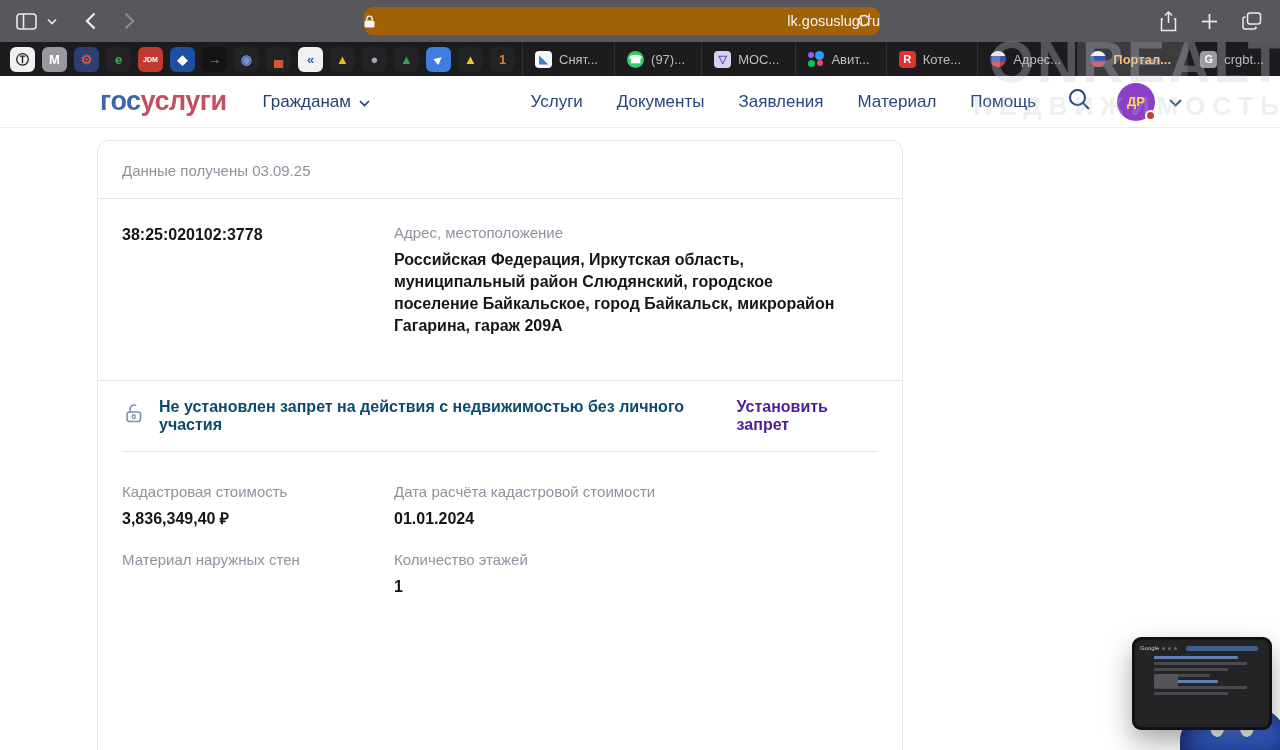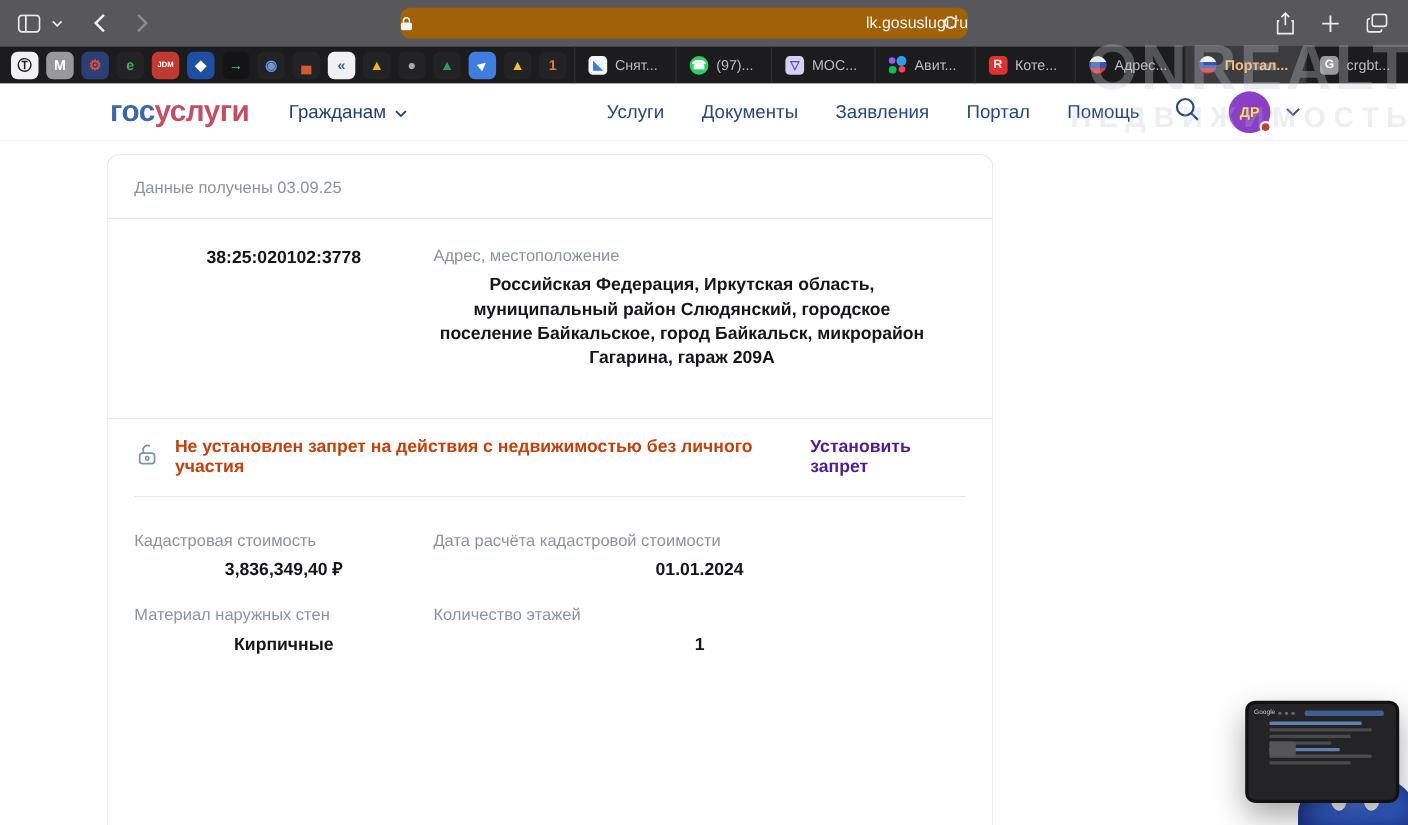--- a/index.html
+++ b/index.html
@@ -58,26 +58,26 @@
     background:#bf4135; border:2px solid #fff; }
   .acc-chevron { margin-left:14px; color:#33507f; cursor:pointer;}
 
   
   .card { position:absolute; left:97px; top:140px; width:806px; height:610px; background:#fff;
     border:1px solid #e7e9ee; border-bottom:none; border-radius:12px 12px 0 0; z-index:5;}
   .meta { padding:21px 24px 19px; font-size:15px; color:#8d939e; border-bottom:1px solid #e4e7ea; }
   .sect { padding:25px 24px 0; }
   .row2 { display:grid; grid-template-columns:272px 1fr; }
   .flabel { font-size:15px; color:#8d939e; margin-bottom:8px; }
-  .fvalue { font-size:16px; color:#14161a; font-weight:600; line-height:22px;text-align:center; }
+  .fvalue { font-size:16px; color:#14161a; font-weight:600; line-height:22px; }
   .addr { max-width:452px; }
   .div-full { border-top:1px solid #e4e7ea; margin-top:22px; }
   .div-inset { border-top:1px solid #e4e7ea; margin:0 24px; }
   .lockrow { display:flex; align-items:center; gap:13px; padding:17px 24px; }
-  .lockrow .ltext { font-size:16px; color:#c2410c; font-weight:600; }
+  .lockrow .ltext { font-size:16px; color:#0c4a6e; font-weight:600; }
   .setlink { margin-left:auto; color:#4c1d95; font-size:16px; font-weight:600; text-decoration:none; cursor:pointer;}
   .fields { padding:31px 24px 0; }
   .frow { margin-bottom:21px; }
 
   
   .pip { position:absolute; left:1132px; top:637px; width:140px; height:93px; background:#242426;
     border:3px solid #121214; border-radius:9px; box-shadow:0 12px 28px rgba(0,0,0,0.35);
     z-index:40; padding:4px 5px; cursor:pointer;}
   .pip-top { display:flex; align-items:center; gap:3px; height:8px; margin-bottom:4px;}
   .pip-dot { width:3px; height:3px; border-radius:50%; background:#6a6a6e; }
@@ -267,21 +267,21 @@
     <span>
       <svg width="11" height="7" viewBox="0 0 11 7" fill="none" stroke="#24406f" stroke-width="1.7">
         <path d="M1 1 L5.5 5.5 L10 1"></path>
       </svg>
     </span>
   </div>
   <nav class="mainnav">
     <a>Услуги</a>
     <a>Документы</a>
     <a>Заявления</a>
-    <a>Портал</a>
+    <a>Материал</a>
     <a>Помощь</a>
   </nav>
   <span class="hsearch">
     <svg width="23" height="23" viewBox="0 0 23 23" fill="none" stroke="currentColor" stroke-width="2">
       <circle cx="9.5" cy="9.5" r="7.5"></circle>
         <line x1="15" y1="15" x2="21" y2="21"></line>
     </svg>
   </span>
   <div class="avatar-wrap">
     <div class="avatar">ДР</div>
@@ -331,21 +331,20 @@
           <div class="fvalue">3,836,349,40 ₽</div>
         </div>
         <div class="frow">
           <div class="flabel">Дата расчёта кадастровой стоимости</div>
           <div class="fvalue">01.01.2024</div>
         </div>
       </div>
       <div class="row2">
         <div class="frow">
           <div class="flabel">Материал наружных стен</div>
-          <div class="fvalue">Кирпичные</div>
         </div>
         <div class="frow">
           <div class="flabel">Количество этажей</div>
           <div class="fvalue">1</div>
         </div>
       </div>
 
     </div>
   </section>
 </main>

